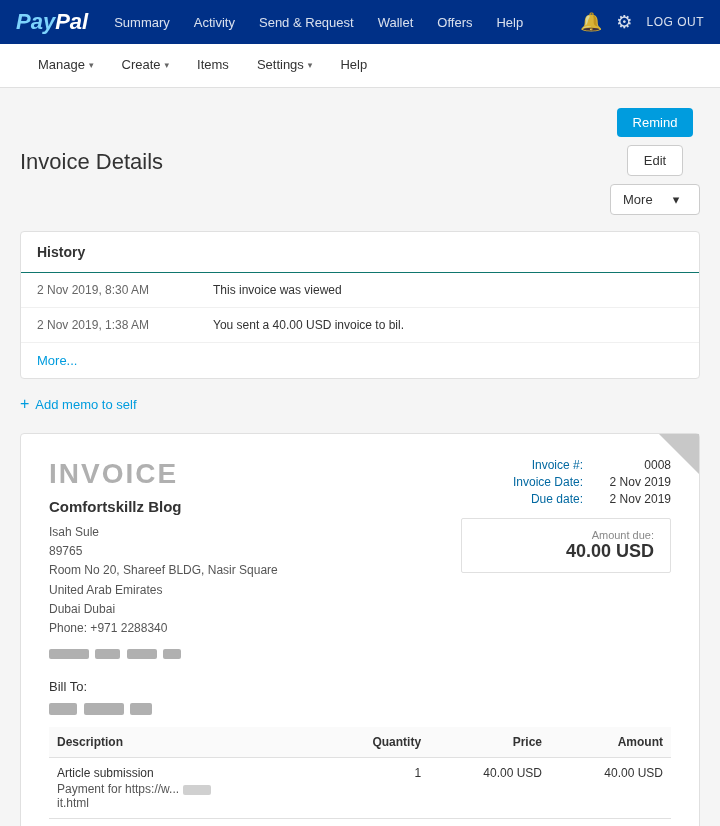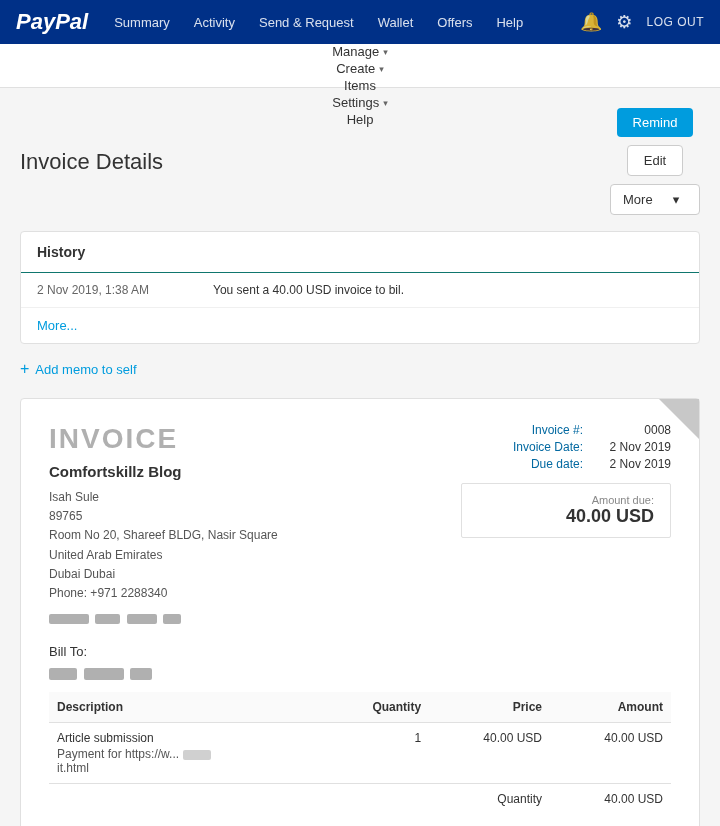--- a/index.html
+++ b/index.html
@@ -13,21 +13,21 @@
       padding: 0 16px;
       height: 44px;
     }
     .top-nav .logo {
       margin-right: 16px;
       color: white;
       font-size: 22px;
       font-weight: bold;
       font-style: italic;
     }
-    .top-nav .logo span:first-child { color: #ffffff; }
+    .top-nav .logo span:first-child { color: #7dd3fc; }
     .top-nav .logo span:last-child { color: white; }
     .top-nav .nav-links {
       display: flex;
       gap: 4px;
       flex: 1;
     }
     .top-nav .nav-links a {
       color: rgba(255,255,255,0.85);
       text-decoration: none;
       padding: 4px 10px;
@@ -59,21 +59,20 @@
 
     
     .sub-nav {
       background: white;
       border-bottom: 1px solid #e0e0e0;
       display: flex;
       align-items: center;
       padding: 0 24px;
       height: 44px;
       gap: 0;
-      flex-direction: column;
     }
     .sub-nav .sub-nav-item {
       display: flex;
       align-items: center;
       gap: 4px;
       padding: 0 14px;
       height: 44px;
       cursor: pointer;
       font-size: 13px;
       color: #333;
@@ -393,20 +392,24 @@
       <button class="btn-edit">Edit</button>
       <button class="btn-more">
         <span>More</span>
         <span>▾</span>
       </button>
     </div>
   </div>
 
   <div class="card">
     <div class="card-header">History</div>
+    <div class="history-row">
+      <span class="history-date">2 Nov 2019, 8:30 AM</span>
+      <span class="history-text">This invoice was viewed</span>
+    </div>
     <div class="history-row">
       <span class="history-date">2 Nov 2019, 1:38 AM</span>
       <span class="history-text">You sent a 40.00 USD invoice to bil.</span>
     </div>
     <a class="more-link">More...</a>
   </div>
 
   <div class="add-memo">
     <span class="plus">+</span>
     <span>Add memo to self</span>

